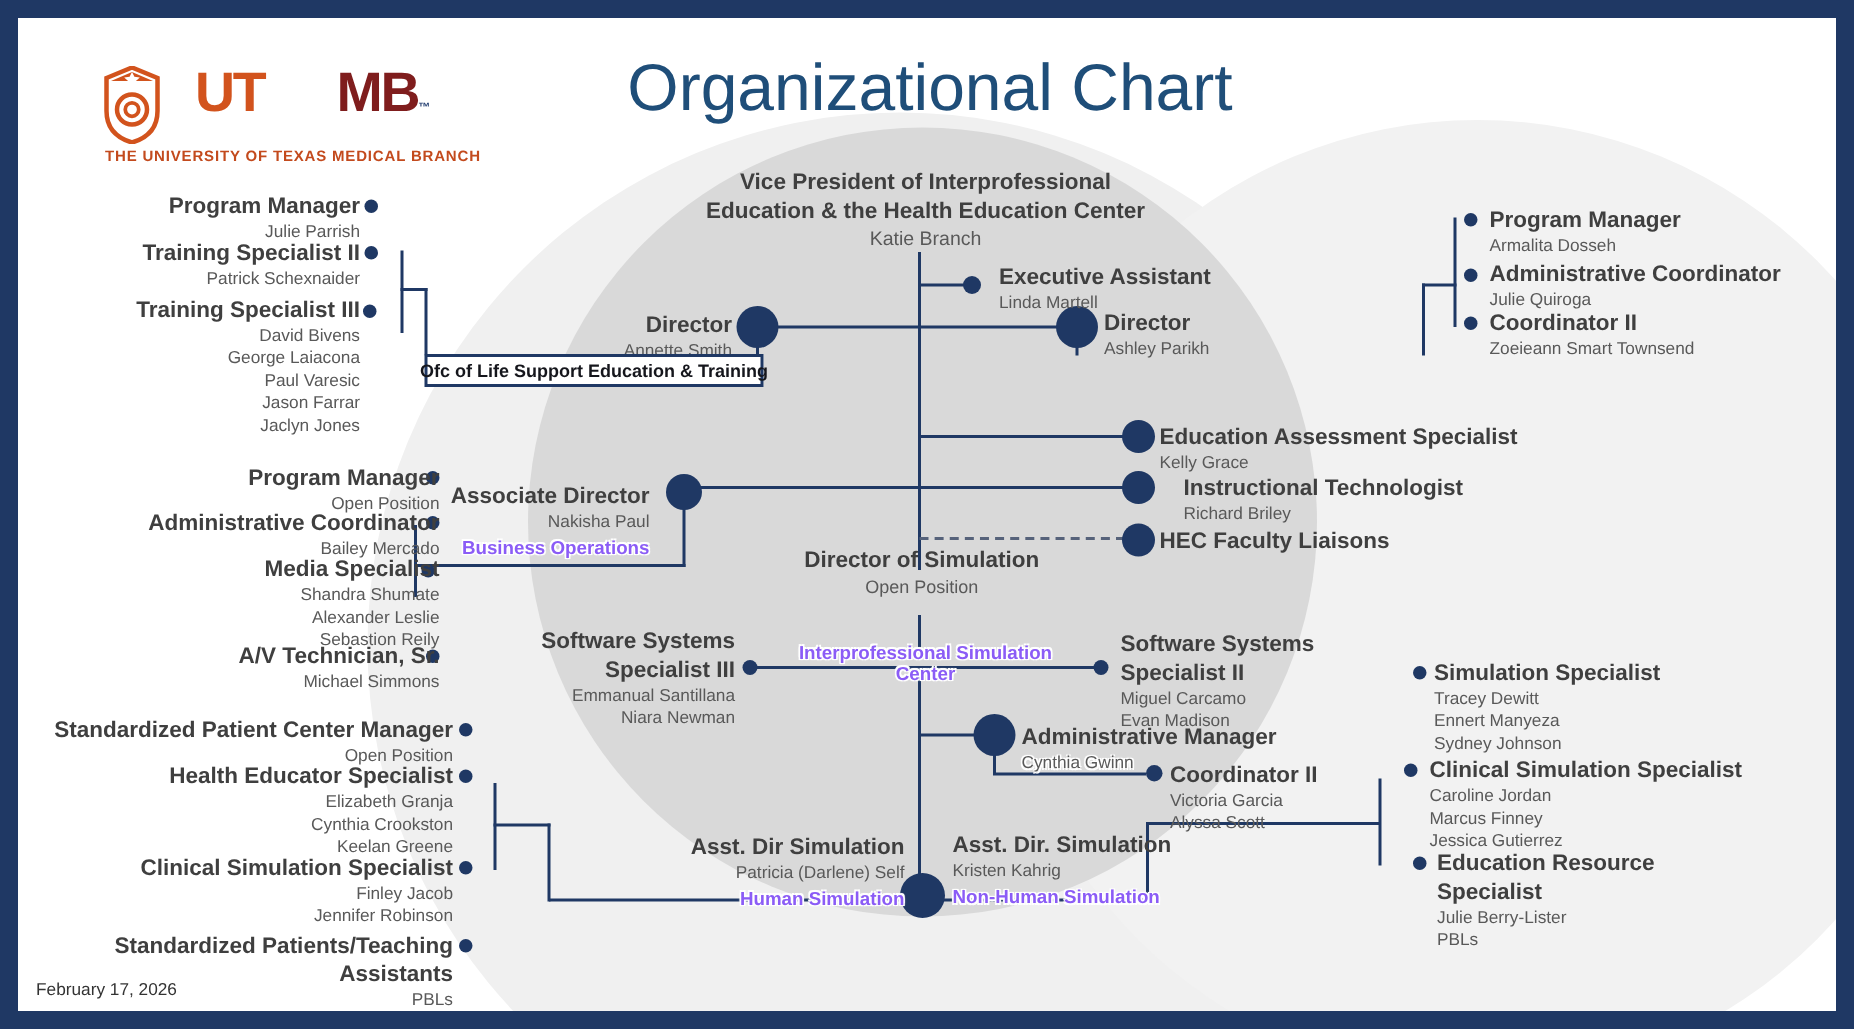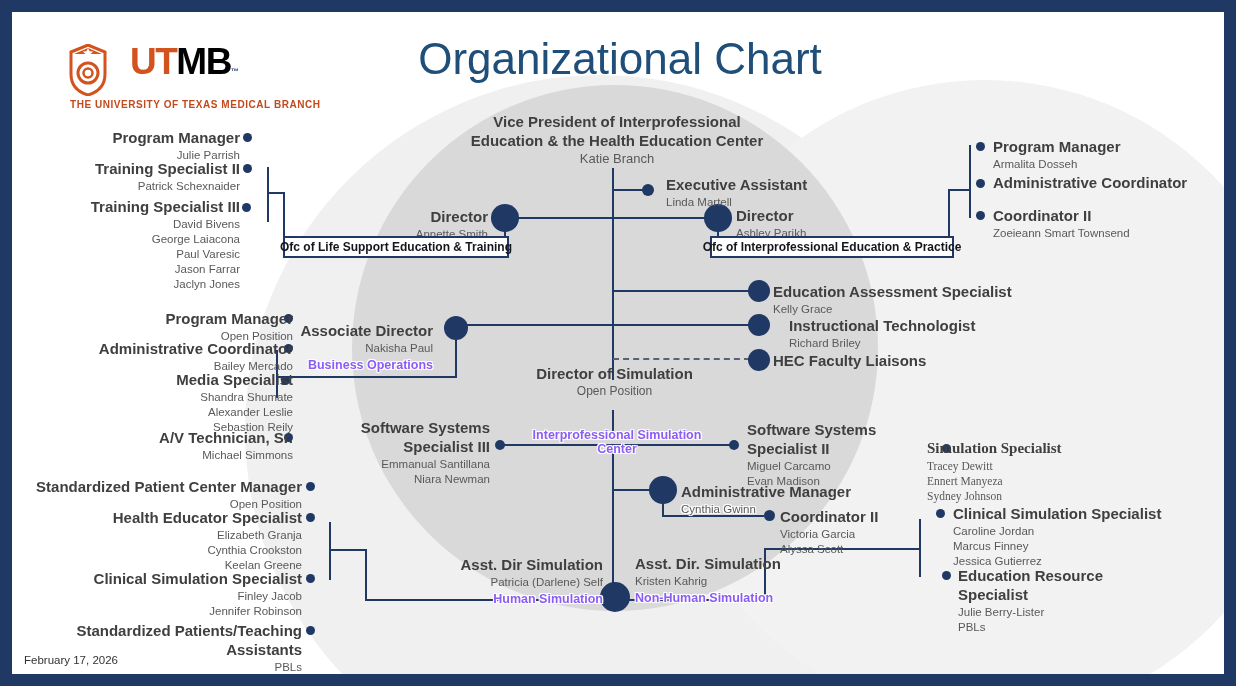--- a/index.html
+++ b/index.html
@@ -20,21 +20,21 @@
   .b{font-size:12.5px;font-weight:bold;color:#8b5cf6;margin-top:2px;}
   .halo{text-shadow:0 0 2px #fff,0 0 2px #fff,1px 1px 0 #fff,-1px -1px 0 #fff,1px -1px 0 #fff,-1px 1px 0 #fff;}
   .box{position:absolute;z-index:6;background:#fff;border:2px solid #1f3864;font-size:12px;font-weight:bold;
        color:#15161c;display:flex;align-items:center;justify-content:center;white-space:nowrap;}
   .page-title{position:absolute;left:300px;width:640px;top:34px;text-align:center;
               font-size:44px;color:#1f4e79;z-index:5;}
   .logo{position:absolute;left:68px;top:44px;z-index:5;}
   .logo-row{display:flex;align-items:flex-start;}
   .wordmark{font-weight:800;font-size:37px;letter-spacing:-1.5px;line-height:36px;margin-left:6px;}
   .wm-ut{color:#d2531d;margin-left:16px;}
-  .wm-mb{color:#000000;}
+  .wm-mb{color:#7f1d1d;margin-left:48px;}
   .wm-tm{font-size:8px;color:#1e3a6d;vertical-align:baseline;font-weight:bold;}
   .tagline{font-size:10px;font-weight:bold;color:#c34a1d;letter-spacing:.55px;margin-top:3px;margin-left:2px;white-space:nowrap;}
   .date{position:absolute;left:24px;top:654px;font-size:11.5px;color:#333;z-index:5;}
 </style>
 </head>
 <body>
 
 <div class="stage">
 
   <div class="bgc" style="left:245px;top:75px;width:710px;height:710px;background:#f0f0f0;"></div>
@@ -138,23 +138,20 @@
     <div class="n">Annette Smith</div>
   </div>
   <div class="box" style="left:283px;top:236px;width:222px;height:18px;">
     <span>Ofc of Life Support Education &amp; Training</span>
   </div>
 
   <div class="entry" style="left:736px;top:206px;width:220px;">
     <div class="t">Director</div>
     <div class="n">Ashley Parikh</div>
   </div>
-  <div class="box" style="left:710px;top:236px;width:240px;height:18px;">
-    <span>Ofc of Interprofessional Education &amp; Practice</span>
-  </div>
 
   <div class="entry" style="left:773px;top:282px;">
     <div class="t">Education Assessment Specialist</div>
     <div class="n">Kelly Grace</div>
   </div>
 
   <div class="entry" style="left:773px;top:316px;margin-left:16px;">
     <div class="t">Instructional Technologist</div>
     <div class="n">Richard Briley</div>
   </div>
@@ -271,27 +268,28 @@
 Assistants</div>
     <div class="n">PBLs</div>
   </div>
 
   <div class="entry" style="left:993px;top:137px;width:230px;">
     <div class="t">Program Manager</div>
     <div class="n">Armalita Dosseh</div>
   </div>
   <div class="entry" style="left:993px;top:173px;width:230px;">
     <div class="t">Administrative Coordinator</div>
+    <div class="n">Julie Quiroga</div>
   </div>
   <div class="entry" style="left:993px;top:206px;width:230px;">
     <div class="t">Coordinator II</div>
     <div class="n">Zoeieann Smart Townsend</div>
   </div>
 
-  <div class="entry" style="left:927px;top:439px;width:240px;font-family:Liberation Serif, serif;">
+  <div class="entry" style="left:956px;top:439px;width:240px;">
     <div class="t">Simulation Specialist</div>
     <div class="n">Tracey Dewitt
 Ennert Manyeza
 Sydney Johnson</div>
   </div>
   <div class="entry" style="left:953px;top:504px;width:240px;">
     <div class="t">Clinical Simulation Specialist</div>
     <div class="n">Caroline Jordan
 Marcus Finney
 Jessica Gutierrez</div>

